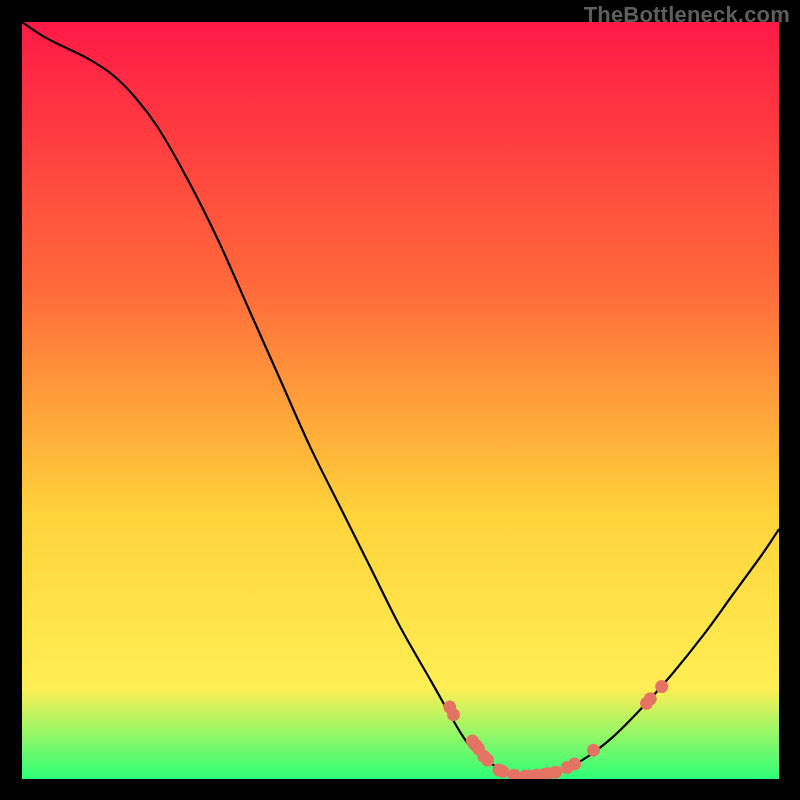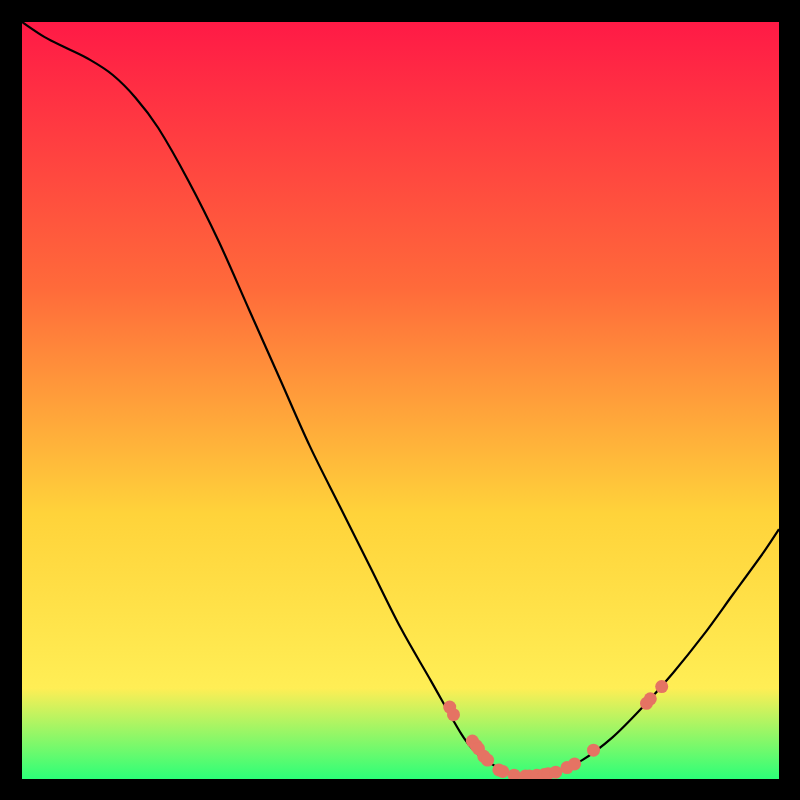--- a/index.html
+++ b/index.html
@@ -33,20 +33,21 @@
     top: 22px;
     width: 757px;
     height: 757px;
   }
   .plot svg { display: block; }
 </style>
 </head>
 <body>
 
 <div class="wrapper">
+  <div class="watermark">TheBottleneck.com</div>
 
   <div class="plot">
     <svg id="svg-plot" width="757" height="757" viewBox="0 0 757 757">
       <defs>
         <linearGradient id="bg-grad" x1="0" y1="0" x2="0" y2="1">
           <stop id="g0" offset="0%" stop-color="#ff1a46"></stop>
           <stop id="g1" offset="35%" stop-color="#ff6a3a"></stop>
           <stop id="g2" offset="65%" stop-color="#ffd33a"></stop>
           <stop id="g3" offset="88%" stop-color="#ffee55"></stop>
           <stop id="g4" offset="100%" stop-color="#2cff78"></stop>

